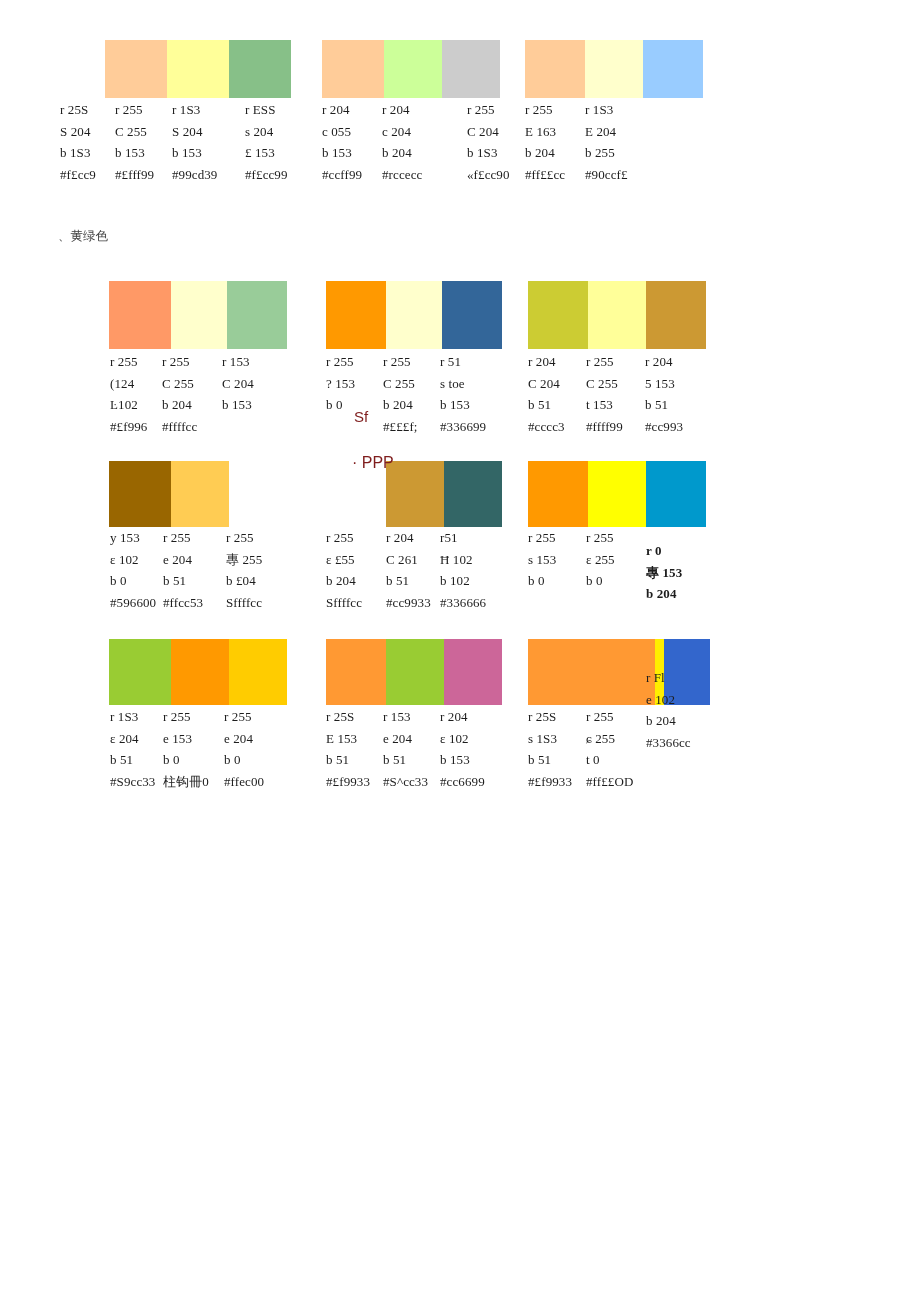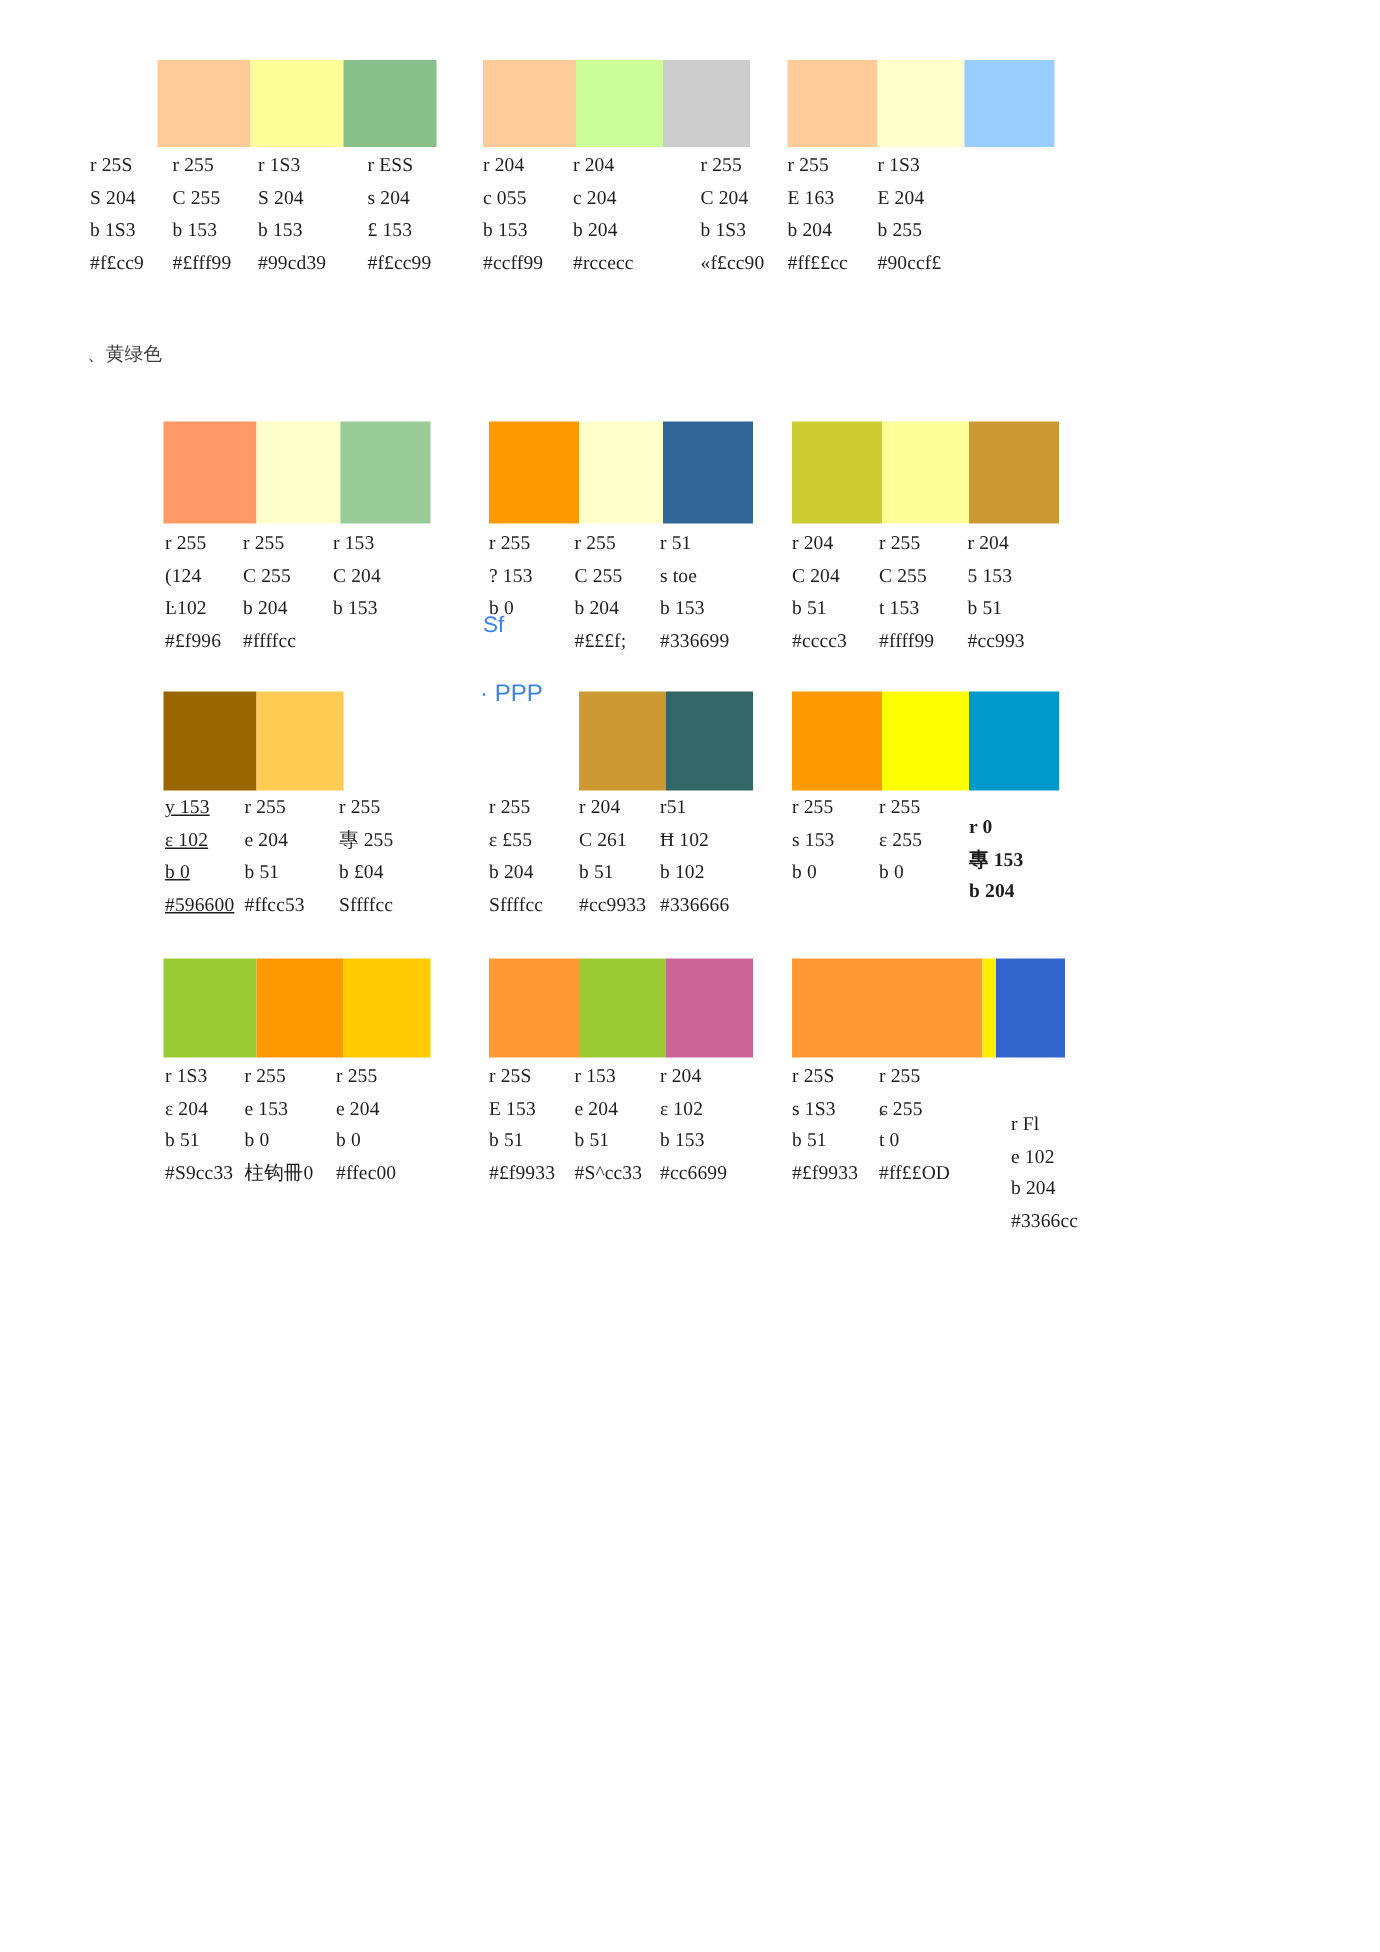--- a/index.html
+++ b/index.html
@@ -48,22 +48,23 @@
     position: absolute;
     font-family: "DejaVu Sans", "Liberation Sans", sans-serif;
     font-size: 12.5px;
     color: #404040;
     white-space: nowrap;
   }
 
   .ghost {
     position: absolute;
     font-family: "Liberation Sans", sans-serif;
-    color: #3b82f6;
+    color: #7f1d1d;
     white-space: nowrap;
+    margin-left: 32px;
   }
 </style>
 </head>
 <body>
 
 <div class="page">
   <div id="swatch-layer">
       <div class="swatch-row" style="left: 105px; top: 40px; height: 58px;">
         <span class="swatch" title="#ffcc99" style="width: 62px; background: rgb(255, 204, 153);"></span>
         <span class="swatch" title="#ffff99" style="width: 62px; background: rgb(255, 255, 153);"></span>
@@ -225,21 +226,21 @@
         <span class="ln">C 255</span>
         <span class="ln">t 153</span>
         <span class="ln">#ffff99</span>
       </div>
       <div class="label-col" style="left: 645px; top: 351px;">
         <span class="ln">r 204</span>
         <span class="ln">5 153</span>
         <span class="ln">b 51</span>
         <span class="ln">#cc993</span>
       </div>
-      <div class="label-col" style="left: 110px; top: 527px; text-decoration: underline;">
+      <div class="label-col" style="left: 110px; top: 527px;">
         <span class="ln">y 153</span>
         <span class="ln">ɛ 102</span>
         <span class="ln">b 0</span>
         <span class="ln">#596600</span>
       </div>
       <div class="label-col" style="left: 163px; top: 527px;">
         <span class="ln">r 255</span>
         <span class="ln">e 204</span>
         <span class="ln">b 51</span>
         <span class="ln">#ffcc53</span>
@@ -327,21 +328,21 @@
         <span class="ln">s 1S3</span>
         <span class="ln">b 51</span>
         <span class="ln">#£f9933</span>
       </div>
       <div class="label-col" style="left: 586px; top: 706px;">
         <span class="ln">r  255</span>
         <span class="ln">ɕ  255</span>
         <span class="ln">t  0</span>
         <span class="ln">#ff££OD</span>
       </div>
-      <div class="label-col" style="left: 646px; top: 738px; margin-left: 28px;">
+      <div class="label-col" style="left: 646px; top: 667px;">
         <span class="ln">r Fl</span>
         <span class="ln">e 102</span>
         <span class="ln">b 204</span>
         <span class="ln">#3366cc</span>
       </div>
     </div>
   <div class="section-title" id="section-title" style="left: 58px; top: 228px;">、黄绿色</div>
   <div id="ghost-layer">
       <div class="ghost" style="left: 322px; top: 408px; font-size: 15px;">Sf</div>
       <div class="ghost" style="left: 320px; top: 454px; font-size: 16px;">· PPP</div>

